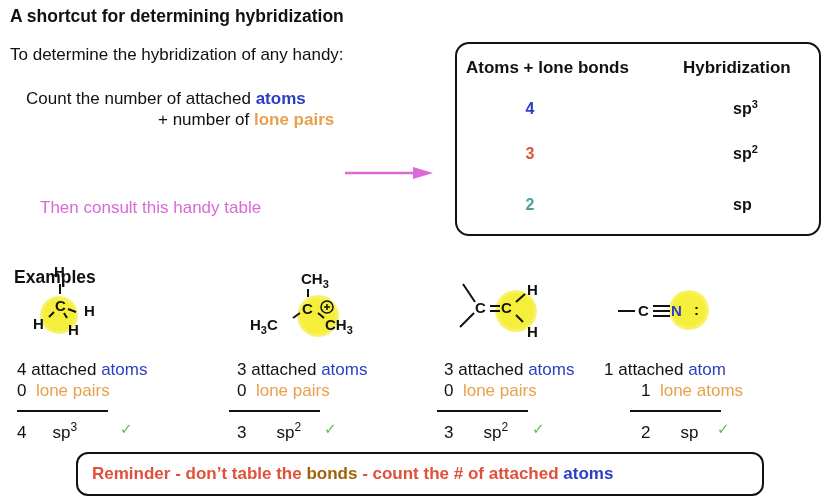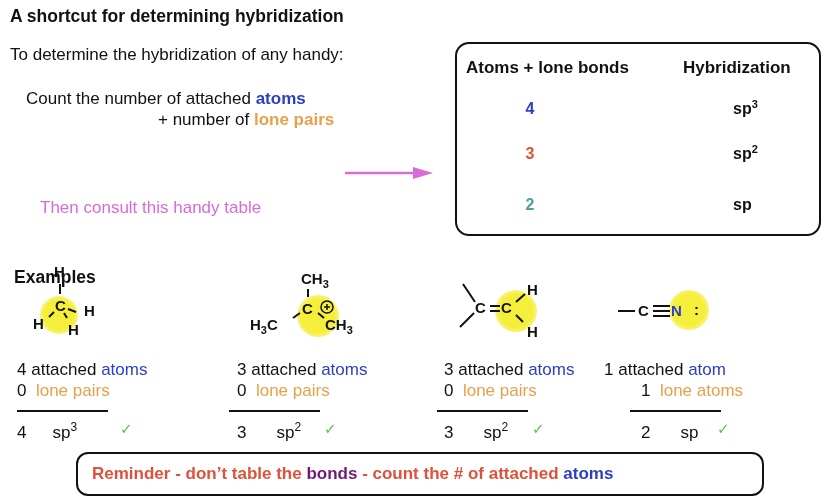--- a/index.html
+++ b/index.html
@@ -33,21 +33,21 @@
   .ex-atoms { color: #2a3fc4; }
   .ex-lp { color: #e8a04a; }
   .rule { height: 2px; background: #111; }
   .check { color: #5cbf4a; font-size: 15px; font-weight: bold; }
   .ex-res sup { font-size: 12px; vertical-align: top; position: relative; top: -3px; }
 
   .reminder-box { left: 76px; top: 452px; width: 688px; height: 44px; border: 2.5px solid #111;
                   border-radius: 12px; box-sizing: border-box; }
   .reminder { left: 92px; top: 464px; font-size: 17px; font-weight: bold; }
   .rem-red { color: #e0503a; }
-  .rem-black { color: #701a75; }
+  .rem-black { color: #a16207; }
   .rem-blue { color: #2a3fc4; }
 </style>
 </head>
 <body>
 
 <div class="abs title">A shortcut for determining hybridization</div>
 <div class="abs intro">To determine the hybridization of any handy:</div>
 <div class="abs count1"><span>Count the number of attached </span><span class="kw-atoms">atoms</span></div>
 <div class="abs count2"><span>+ number of </span><span class="kw-lp">lone pairs</span></div>
 

